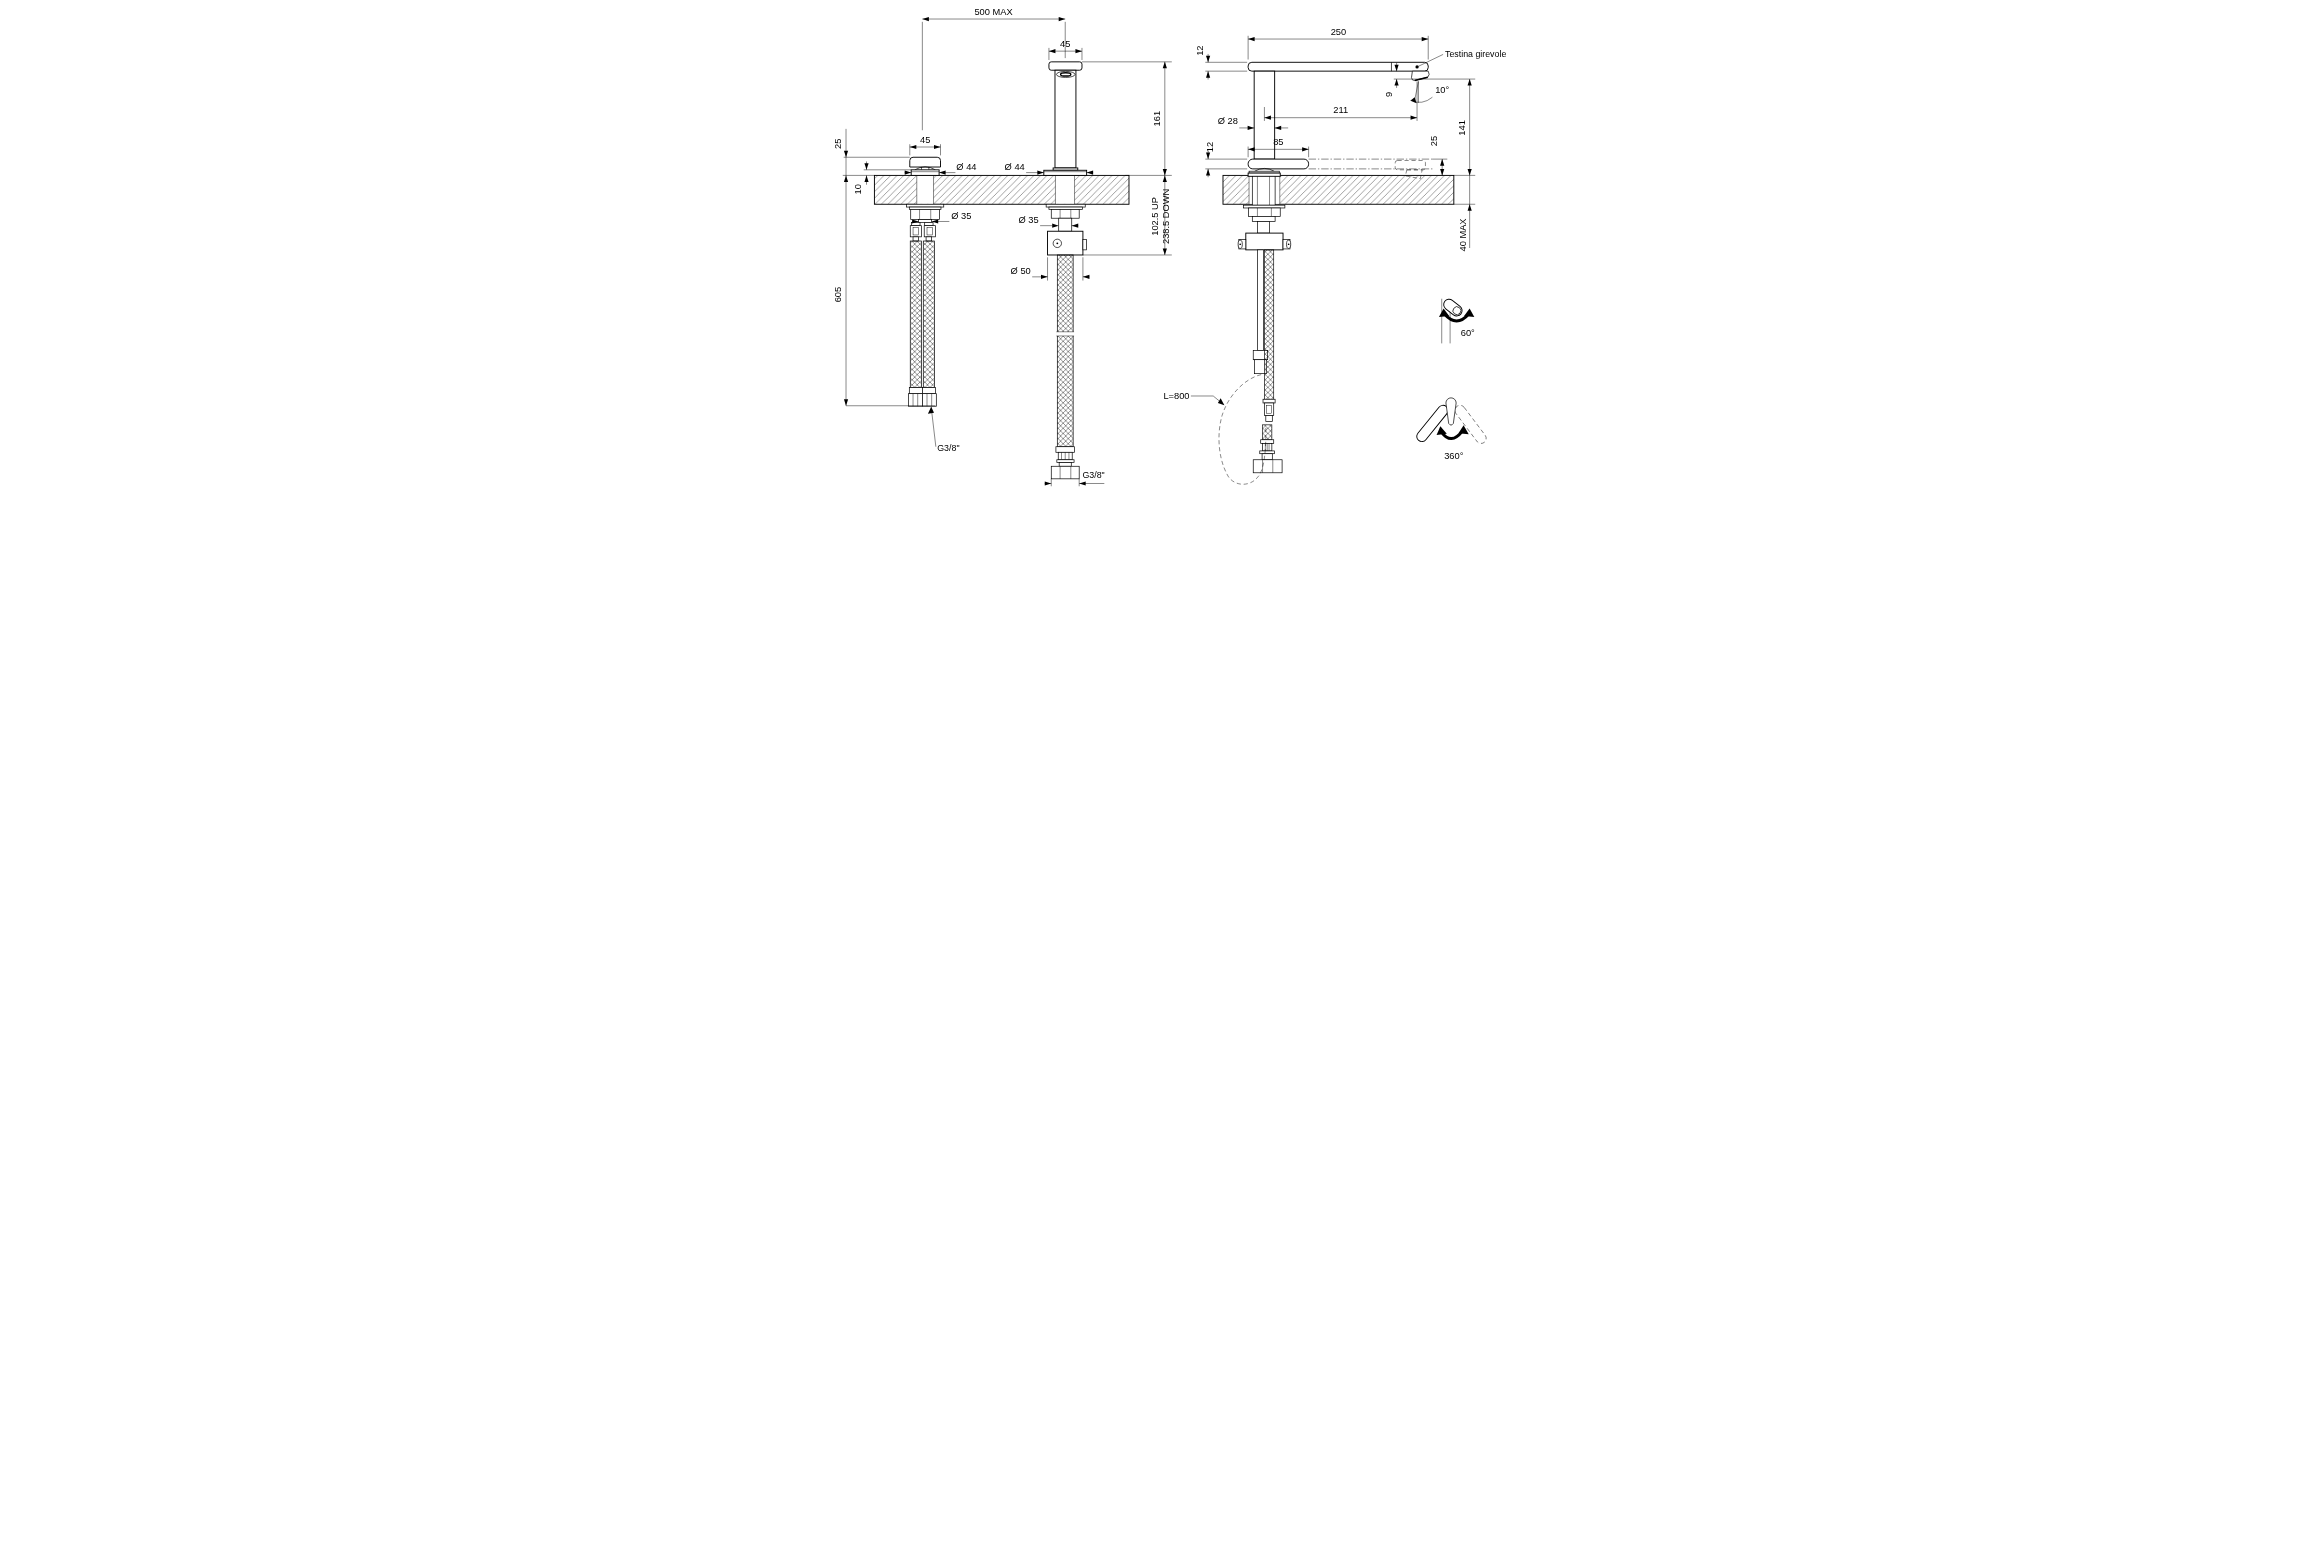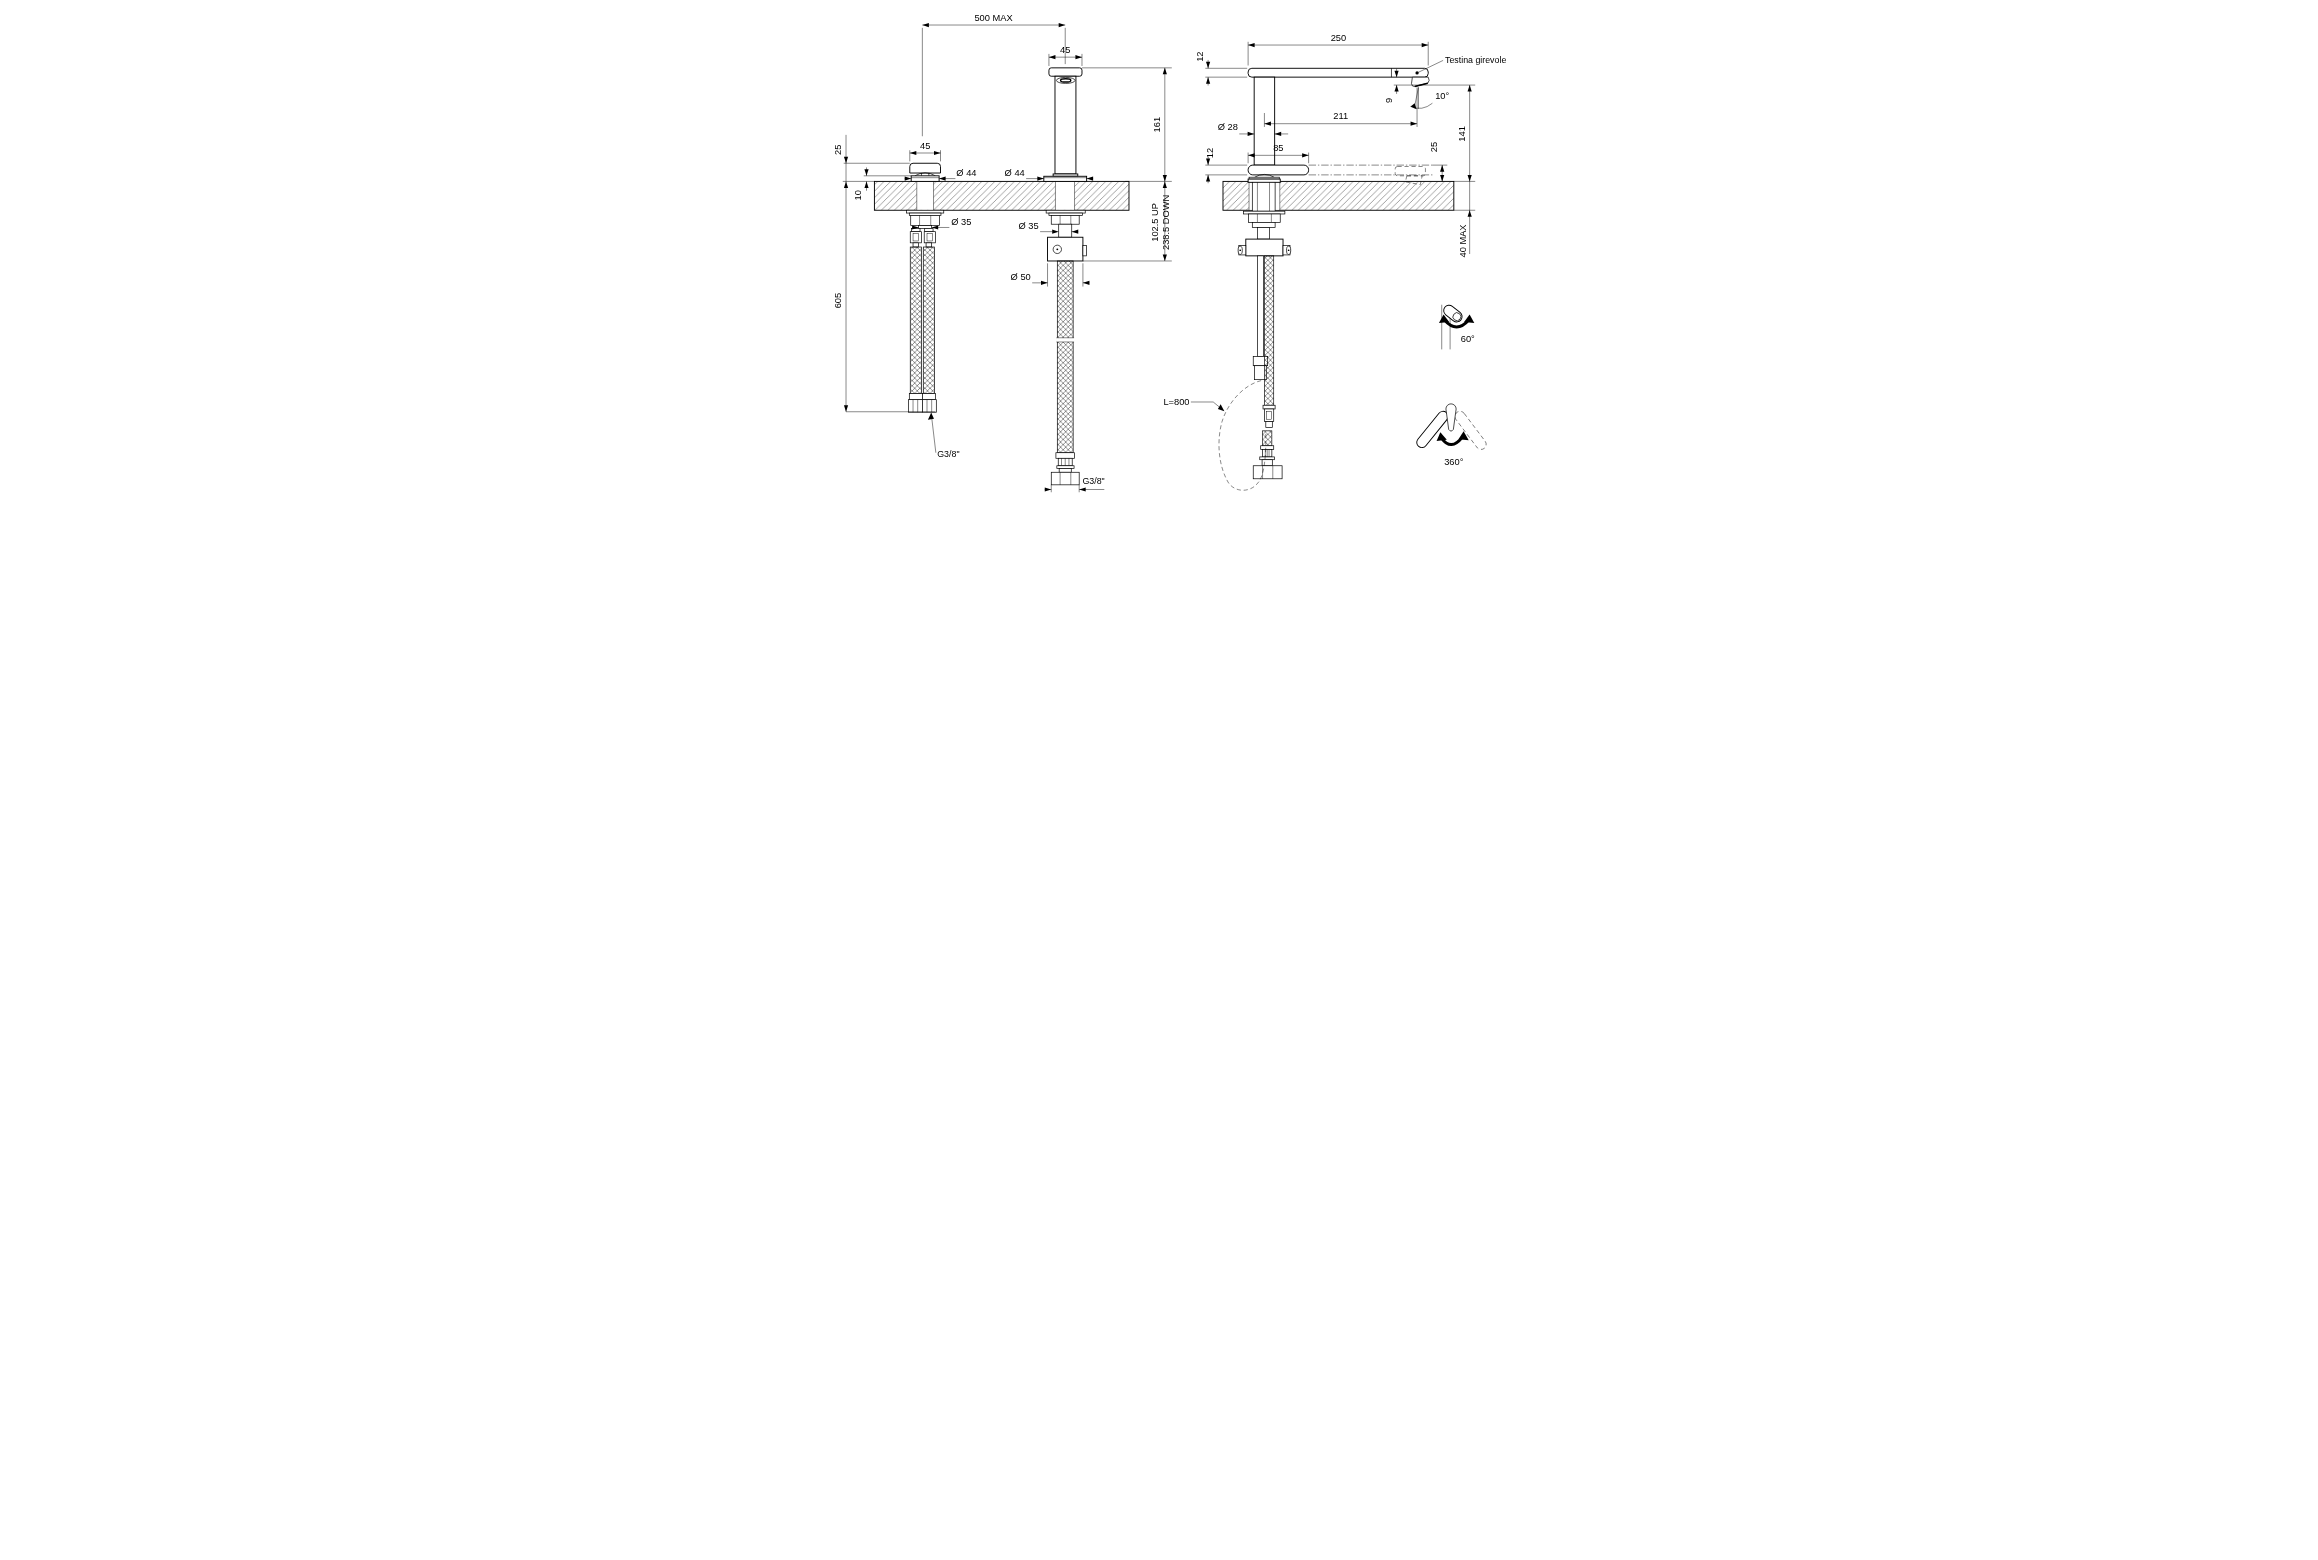--- a/index.html
+++ b/index.html
@@ -1,16 +1,16 @@
 <!DOCTYPE html>
 <html style="font-size:7.5px"><head>
 <meta charset="utf-8">
 <style>
   html,body{margin:0;padding:0;background:#ffffff;}
-  .stage{width:720px;height:484px;margin:12px auto;background:#fff;}
+  .stage{width:720px;height:484px;margin:6px auto;background:#fff;}
   svg{display:block;}
   .o{stroke:#000;fill:#fff;stroke-width:2;}
   .o15{stroke:#000;fill:#fff;stroke-width:1.5;}
   .ln15{stroke:#000;fill:none;stroke-width:1.5;}
   .d{stroke:#000;fill:none;stroke-width:1;}
   .ar{fill:#000;stroke:none;}
   .dd{stroke-dasharray:16 4 3 4;}
   .ds{stroke-dasharray:9 6;}
   .thick{stroke:#000;stroke-width:6.5;fill:none;}
   .t{font-family:"Liberation Sans","DejaVu Sans",sans-serif;font-size:20px;fill:#000;}

